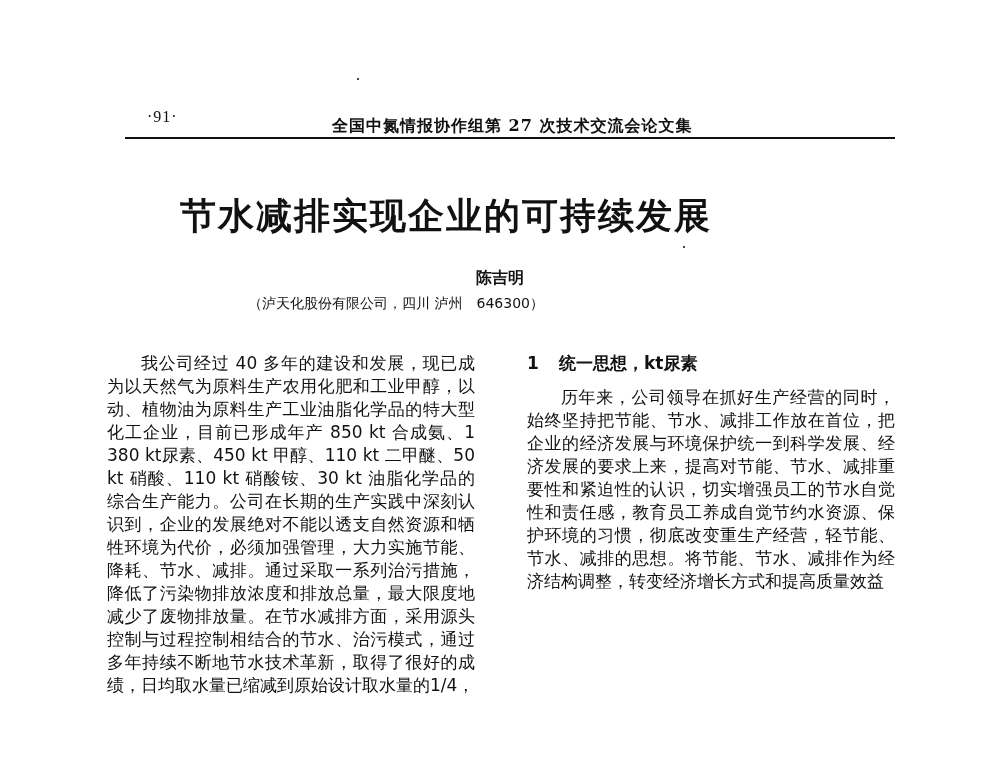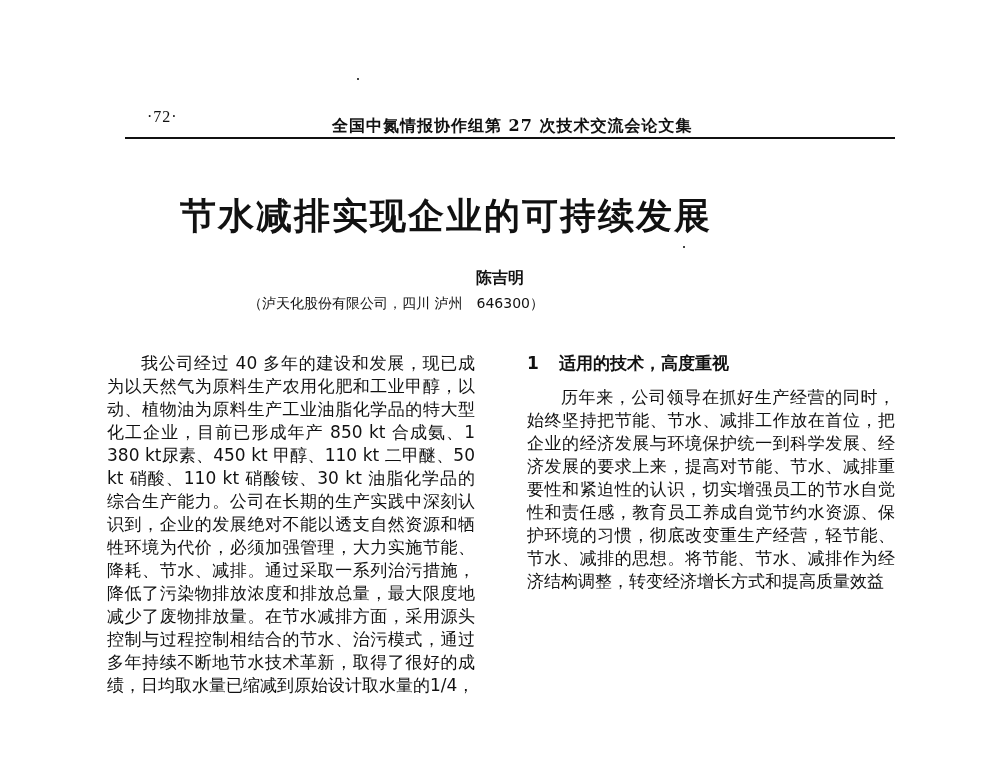--- a/index.html
+++ b/index.html
@@ -49,31 +49,31 @@
   .section-number { display: inline-block; width: 32px; }
   .para + .para { margin-top: 10px; }
 </style>
 </head>
 <body>
 
 <div class="speck"></div>
 <div class="speck2"></div>
 
 <div class="running-head">
-  <span class="page-number">·72·</span>
+  <span class="page-number">·91·</span>
   <span class="journal-title">全国中氮情报协作组第 27 次技术交流会论文集</span>
 </div>
 <div class="head-rule"></div>
 
 <h1 class="paper-title" style="margin:0;">节水减排实现企业的可持续发展</h1>
 <div class="author">陈吉明</div>
 <div class="affiliation">（泸天化股份有限公司，四川 泸州　646300）</div>
 
 <div class="col col-left">
   <p class="para">我公司经过 40 多年的建设和发展，现已成为以天然气为原料生产农用化肥和工业甲醇，以动、植物油为原料生产工业油脂化学品的特大型化工企业，目前已形成年产 850 kt 合成氨、1 380 kt尿素、450 kt 甲醇、110 kt 二甲醚、50 kt 硝酸、110 kt 硝酸铵、30 kt 油脂化学品的综合生产能力。公司在长期的生产实践中深刻认识到，企业的发展绝对不能以透支自然资源和牺牲环境为代价，必须加强管理，大力实施节能、降耗、节水、减排。通过采取一系列治污措施，降低了污染物排放浓度和排放总量，最大限度地减少了废物排放量。在节水减排方面，采用源头控制与过程控制相结合的节水、治污模式，通过多年持续不断地节水技术革新，取得了很好的成绩，日均取水量已缩减到原始设计取水量的1/4，</p>
 </div>
 
 <div class="col col-right">
   <h2 class="section-heading">
-    <span class="section-number">1</span><span>适用的技术，高度重视</span>
+    <span class="section-number">1</span><span>统一思想，kt尿素</span>
   </h2>
   <p class="para">历年来，公司领导在抓好生产经营的同时，始终坚持把节能、节水、减排工作放在首位，把企业的经济发展与环境保护统一到科学发展、经济发展的要求上来，提高对节能、节水、减排重要性和紧迫性的认识，切实增强员工的节水自觉性和责任感，教育员工养成自觉节约水资源、保护环境的习惯，彻底改变重生产经营，轻节能、节水、减排的思想。将节能、节水、减排作为经济结构调整，转变经济增长方式和提高质量效益</p>
 </div>
 
 </body></html>

